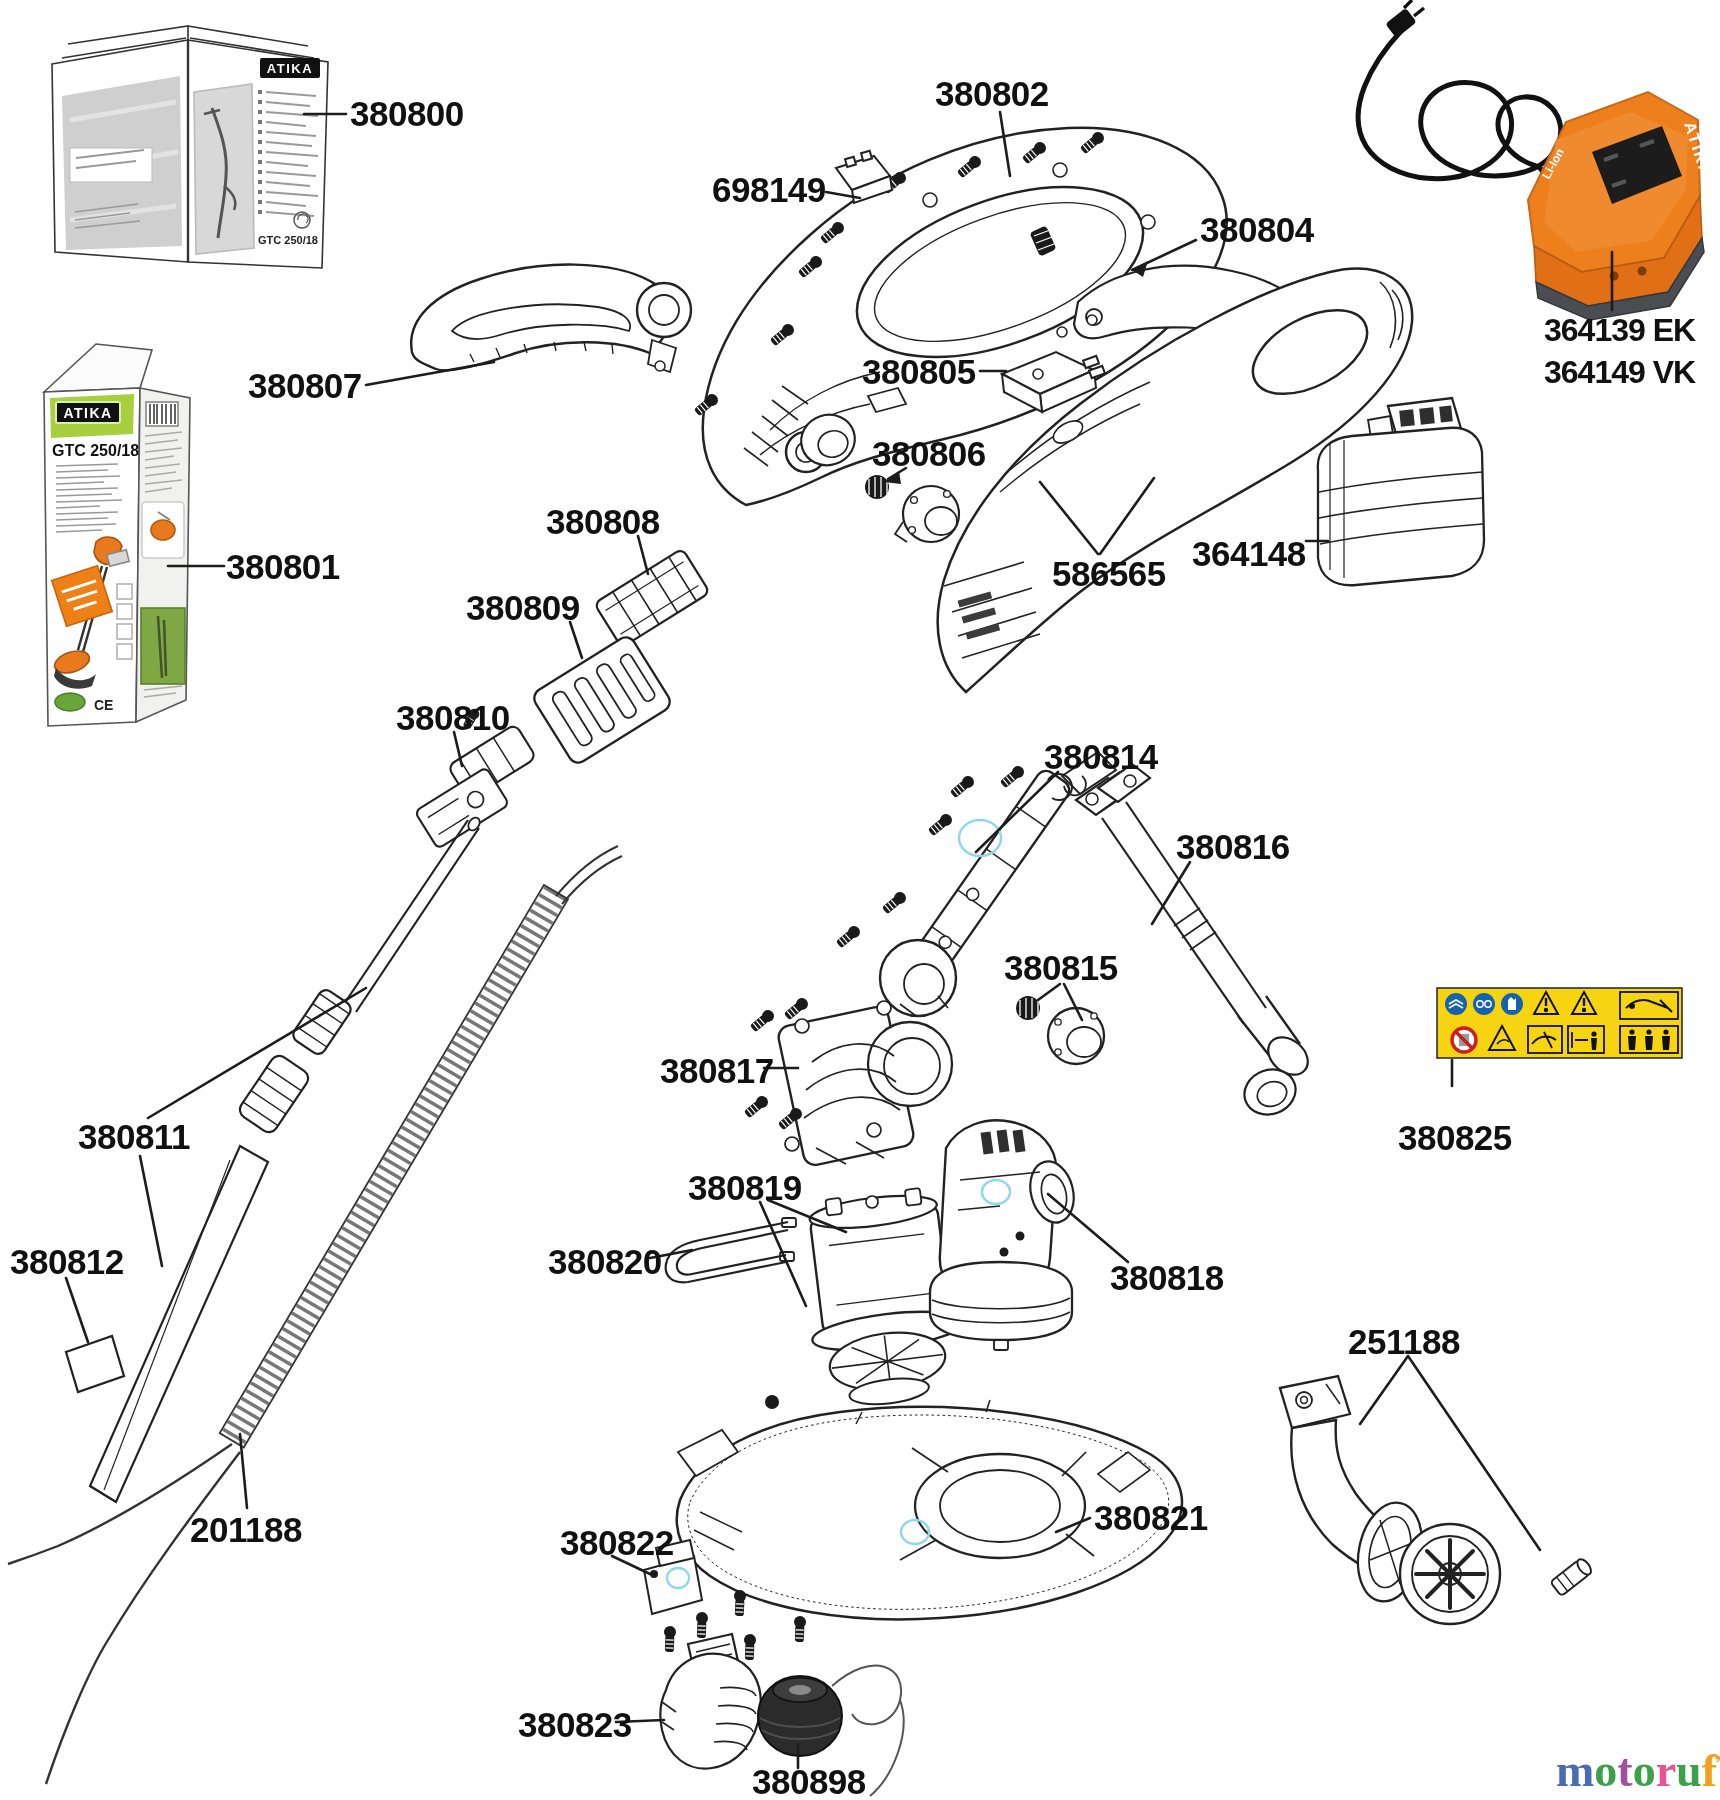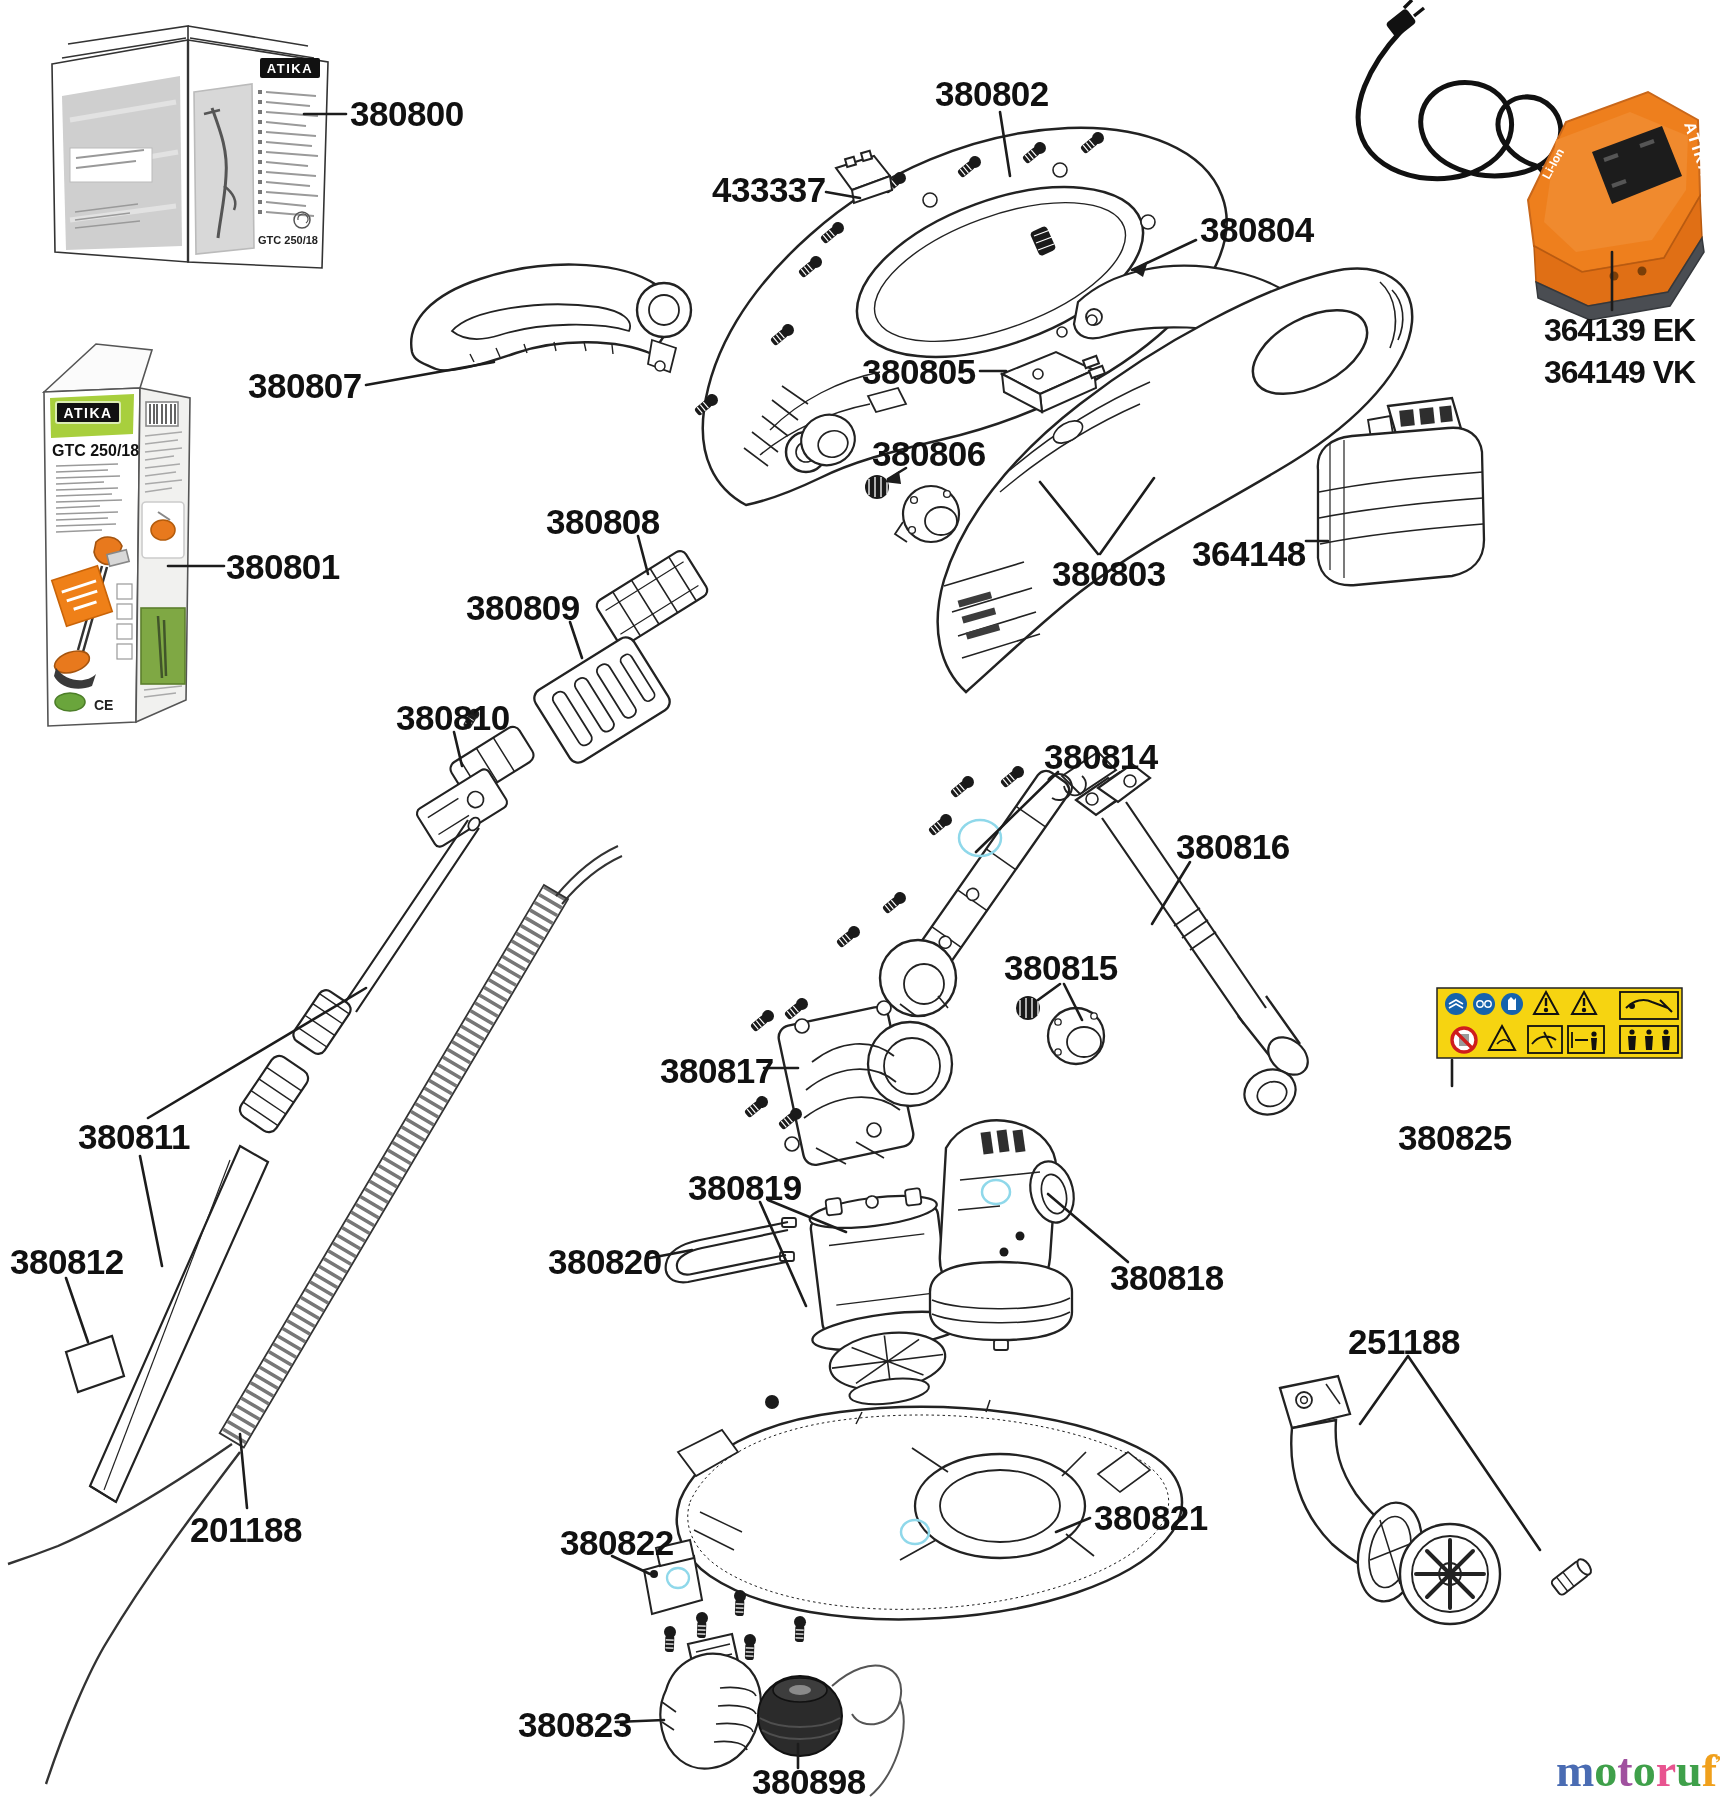--- a/index.html
+++ b/index.html
@@ -570,25 +570,25 @@
     <path d="M612,1556 L650,1574"></path>
     <path d="M616,1722 L664,1720"></path>
     <path d="M798,1744 V1768"></path>
     <polygon points="1132,270 1148,261 1143,277" fill="#1c1c1c" stroke="none"></polygon>
     <polygon points="884,482 899,471 901,484" fill="#1c1c1c" stroke="none"></polygon>
   </g>
 </svg>
 
 <div class="lbl" style="left:350px;top:96px">380800</div>
 <div class="lbl" style="left:935px;top:76px">380802</div>
-<div class="lbl" style="left:712px;top:172px">433337</div>
+<div class="lbl" style="left:712px;top:172px">698149</div>
 <div class="lbl" style="left:1200px;top:212px">380804</div>
 <div class="lbl" style="left:862px;top:354px">380805</div>
 <div class="lbl" style="left:872px;top:436px">380806</div>
-<div class="lbl" style="left:1052px;top:556px">380803</div>
+<div class="lbl" style="left:1052px;top:556px">586565</div>
 <div class="lbl" style="left:1192px;top:536px">364148</div>
 <div class="lbl sm" style="left:1544px;top:314px">364139 EK</div>
 <div class="lbl sm" style="left:1544px;top:356px">364149 VK</div>
 <div class="lbl" style="left:248px;top:368px">380807</div>
 <div class="lbl" style="left:226px;top:549px">380801</div>
 <div class="lbl" style="left:546px;top:504px">380808</div>
 <div class="lbl" style="left:466px;top:590px">380809</div>
 <div class="lbl" style="left:396px;top:700px">380810</div>
 <div class="lbl" style="left:1044px;top:739px">380814</div>
 <div class="lbl" style="left:1176px;top:829px">380816</div>

